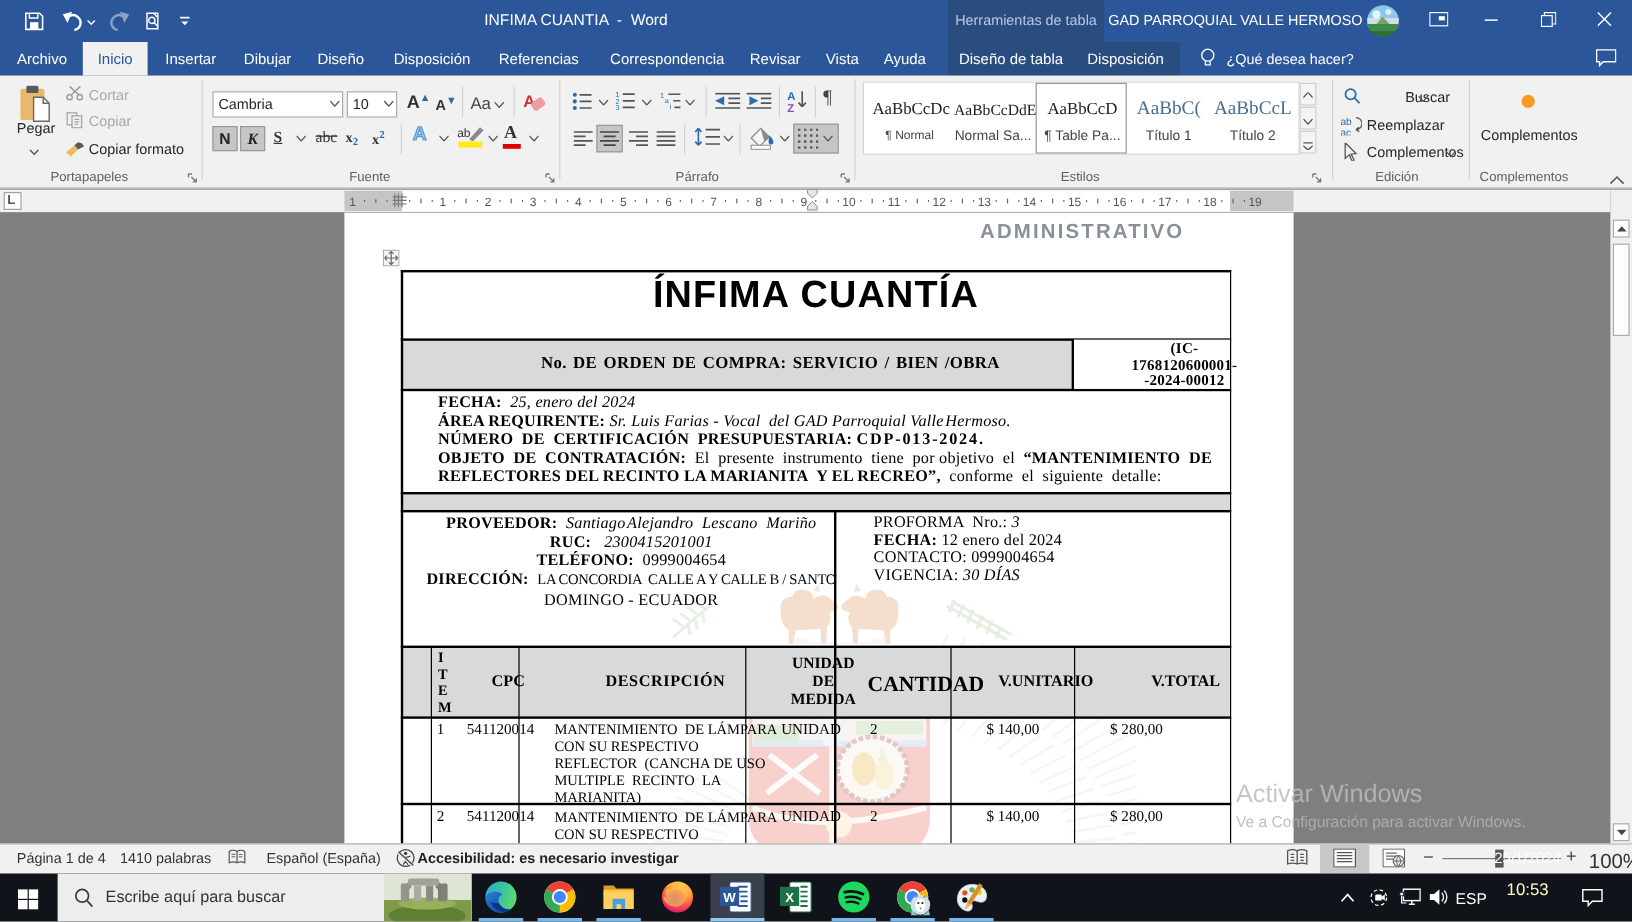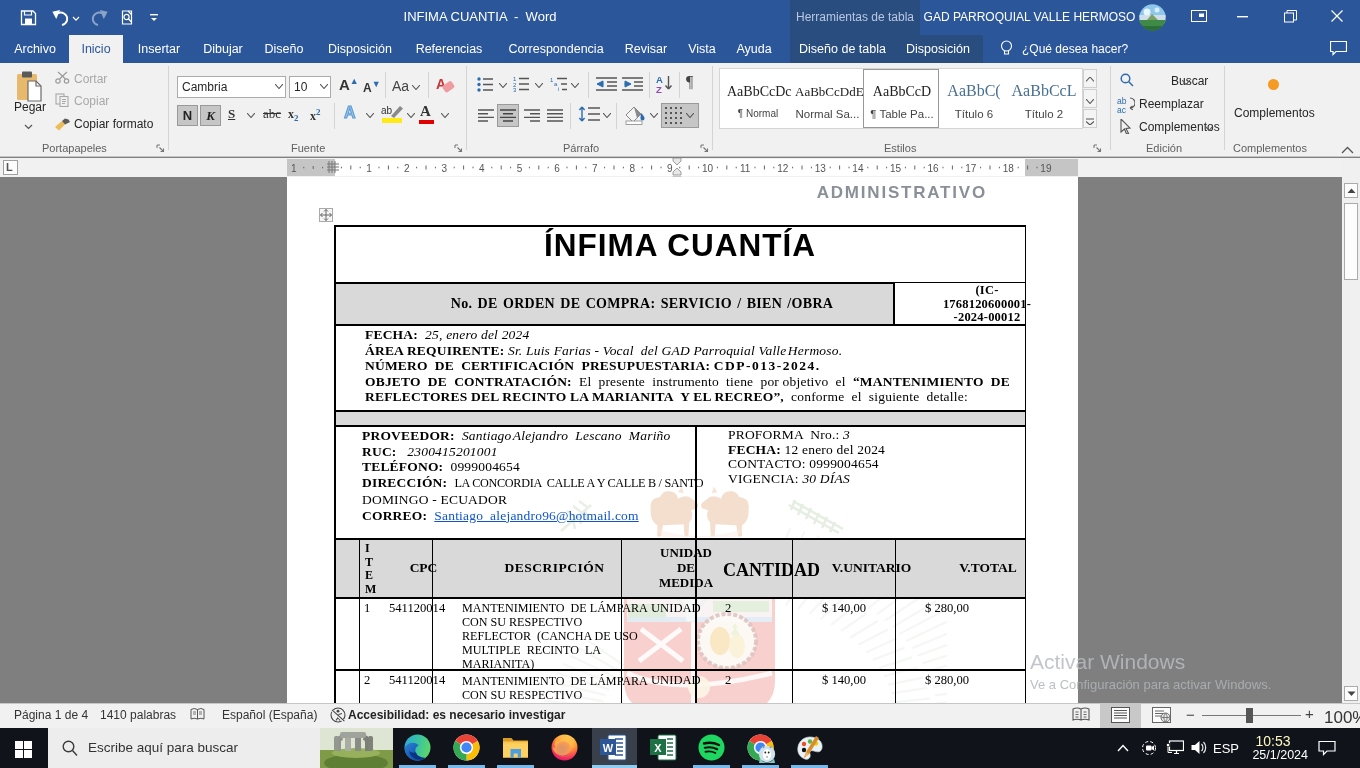--- a/index.html
+++ b/index.html
@@ -344,21 +344,21 @@
 
   <div class="abs" style="left:719px;top:68px;width:364px;height:61px;background:#fff;border:1px solid #d5d5d5;"></div>
   <div class="abs" style="left:863px;top:69px;width:76px;height:59px;background:#fff;border:1px solid #989898;box-shadow:inset 0 0 0 2.5px #fff;"></div>
   <div class="abs" style="left:727px;top:84px;width:62px;text-align:right;font-size:14px;color:#222;font-family:'Liberation Serif',serif;">AaBbCcDc</div>
   <div class="abs" style="left:727px;top:108px;width:62px;text-align:center;font-size:10px;color:#444;">¶ Normal</div>
   <div class="abs" style="left:795px;top:84px;width:65px;text-align:center;font-size:13px;color:#222;font-family:'Liberation Serif',serif;">AaBbCcDdE</div>
   <div class="abs" style="left:795px;top:108px;width:65px;text-align:center;font-size:11.5px;color:#444;">Normal Sa...</div>
   <div class="abs" style="left:867px;top:84px;width:70px;text-align:center;font-size:14px;color:#222;font-family:'Liberation Serif',serif;">AaBbCcD</div>
   <div class="abs" style="left:867px;top:108px;width:70px;text-align:center;font-size:11.5px;color:#444;">¶ Table Pa...</div>
   <div class="abs" style="left:941px;top:82px;width:66px;text-align:center;font-size:16px;color:#476f92;font-family:'Liberation Serif',serif;">AaBbC​(</div>
-  <div class="abs" style="left:941px;top:108px;width:66px;text-align:center;font-size:11.5px;color:#444;">Título 6</div>
+  <div class="abs" style="left:941px;top:108px;width:66px;text-align:center;font-size:11.5px;color:#444;">Título 1</div>
   <div class="abs" style="left:1011px;top:82px;width:66px;text-align:center;font-size:16px;color:#476f92;font-family:'Liberation Serif',serif;">AaBbCcL</div>
   <div class="abs" style="left:1011px;top:108px;width:66px;text-align:center;font-size:11.5px;color:#444;">Título 2</div>
   <div class="abs" style="left:1083px;top:69px;width:14px;height:19px;background:#f4f4f4;border:1px solid #cfcfcf;"></div>
   <div class="abs" style="left:1083px;top:89px;width:14px;height:19px;background:#f4f4f4;border:1px solid #cfcfcf;"></div>
   <div class="abs" style="left:1083px;top:109px;width:14px;height:19px;background:#f4f4f4;border:1px solid #cfcfcf;"></div>
   <svg class="abs" style="left:1086px;top:77px" width="8" height="5" viewBox="0 0 8 5">
       <path d="M0 4.5 L4 0 L8 4.5" fill="none" stroke="#555" stroke-width="1.1"></path>
     </svg>
   <svg class="abs" style="left:1086px;top:99px" width="8" height="5" viewBox="0 0 8 5">
       <path d="M0 0 L4 4.5 L8 0" fill="none" stroke="#555" stroke-width="1.1"></path>
@@ -641,26 +641,25 @@
     <div class="abs" style="left:48px;top:50px;width:690px;text-align:center;font-weight:bold;font-size:31.5px;letter-spacing:1px;color:#000;">ÍNFIMA CUANTÍA</div>
     <div class="abs serif" style="left:48px;top:119px;width:558px;text-align:center;font-weight:bold;font-size:14px;word-spacing:1.5px;letter-spacing:0.3px;">No. DE ORDEN DE COMPRA: SERVICIO / BIEN /OBRA</div>
     <div class="abs serif" style="left:607px;top:107px;width:130px;text-align:center;font-weight:bold;font-size:12.5px;line-height:13.5px;letter-spacing:0.2px;">(IC-<br>1768120600001-<br>-2024-00012</div>
     <div class="abs serif" id="rowC" style="left:50px;top:150px;width:686px;font-size:13.5px;line-height:15.6px;letter-spacing:0.2px;">
       <div><b>FECHA:</b>&nbsp; <i>25, enero del 2024</i></div>
       <div><b>ÁREA REQUIRENTE:</b> <i>Sr. Luis Farias - Vocal &nbsp;del GAD Parroquial Valle Hermoso.</i></div>
       <div><b>NÚMERO &nbsp;DE &nbsp;CERTIFICACIÓN &nbsp;PRESUPUESTARIA: <span style="letter-spacing:1.5px;">CDP-013-2024.</span></b></div>
       <div><b>OBJETO &nbsp;DE &nbsp;CONTRATACIÓN:</b> &nbsp;El &nbsp;presente &nbsp;instrumento &nbsp;tiene &nbsp;por objetivo &nbsp;el &nbsp;<b>“MANTENIMIENTO &nbsp;DE</b></div>
       <div><b>REFLECTORES DEL RECINTO LA MARIANITA &nbsp;Y EL RECREO”,</b> &nbsp;conforme &nbsp;el &nbsp;siguiente &nbsp;detalle:</div>
     </div>
-    <div class="abs serif" id="rowEL" style="left:47px;top:251px;width:350px;font-size:13.5px;line-height:15.7px;letter-spacing:0.2px;">
+    <div class="abs serif" id="rowEL" style="left:36px;top:251px;width:350px;font-size:13.5px;line-height:15.7px;letter-spacing:0.2px;text-align:center;">
       <div><b>PROVEEDOR:</b>&nbsp; <i>Santiago Alejandro &nbsp;Lescano &nbsp;Mariño</i></div>
       <div><b>RUC:</b> &nbsp;&nbsp;<i>2300415201001</i></div>
       <div><b>TELÉFONO:</b>&nbsp; 0999004654</div>
       <div style="white-space:nowrap;"><b>DIRECCIÓN:</b>&nbsp; <span style="font-size:12.2px;letter-spacing:-0.3px;">LA CONCORDIA &nbsp;CALLE A Y CALLE B / SANTO</span><br>DOMINGO - ECUADOR</div>
-      <div><b>CORREO:</b>&nbsp; <span style="color:#1155cc;text-decoration:underline;">Santiago_alejandro96@hotmail.com</span></div>
     </div>
     <div class="abs serif" id="rowER" style="left:413px;top:251px;width:320px;font-size:13.5px;line-height:14.6px;letter-spacing:0.2px;">
       <div>PROFORMA &nbsp;Nro.: <i>3</i></div>
       <div><b>FECHA:</b> 12 enero del 2024</div>
       <div>CONTACTO: 0999004654</div>
       <div>VIGENCIA: <i>30 DÍAS</i></div>
     </div>
 
     <div class="abs serif" style="left:50px;top:365px;width:20px;font-weight:bold;font-size:12px;line-height:13.5px;text-align:left;">I<br>T<br>E<br>M</div>
     <div class="abs serif" style="left:72px;top:383px;width:73px;text-align:center;font-weight:bold;font-size:13.5px;">CPC</div>
@@ -893,17 +892,17 @@
     <path d="M8 13.5 h5 M10.5 10.5 v3"></path>
     <rect x="0.5" y="3.5" width="3" height="3" fill="#fff" stroke="#10131a" stroke-width="0.8"></rect>
     <path d="M2 6.5 v6 h4" stroke-width="1"></path>
   </svg>
   <svg class="abs" style="left:1191px;top:740px" width="17" height="15" viewBox="0 0 17 15" fill="#fff">
     <path d="M0.5 5 h3.5 L8.5 1 v13 L4 10 H0.5 z"></path>
     <path d="M10.5 4 a5 5 0 0 1 0 7 M12.5 2 a8 8 0 0 1 0 11" fill="none" stroke="#e8e8e8" stroke-width="1.2"></path>
   </svg>
   <div class="abs" style="left:1213px;top:741px;color:#fff;font-size:13px;">ESP</div>
   <div class="abs" style="left:1243px;top:733px;width:60px;color:#fef9c3;font-size:14px;text-align:center;">10:53</div>
-  <div class="abs" style="left:1238px;top:748px;width:70px;color:#fff;font-size:12.5px;text-align:right;">25/1/2024</div>
+  <div class="abs" style="left:1238px;top:708px;width:70px;color:#fff;font-size:12.5px;text-align:center;">25/1/2024</div>
   <svg class="abs" style="left:1318px;top:740px" width="18" height="16" viewBox="0 0 18 16" fill="none" stroke="#fff" stroke-width="1.2">
       <path d="M1 1.5 H17 V11 H9 L5.5 14.5 V11 H1 Z" fill="none"></path>
     </svg>
 </div>
 
 </body></html>

